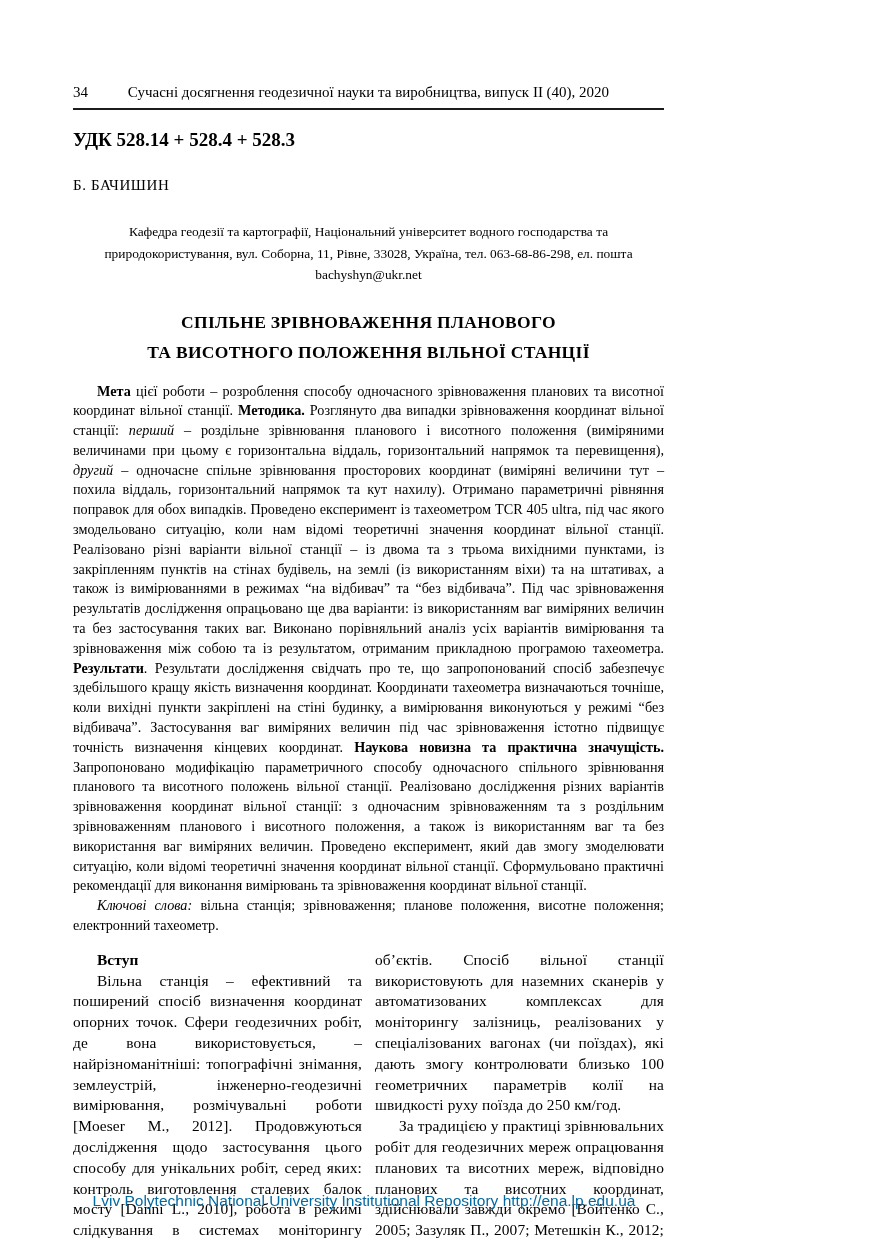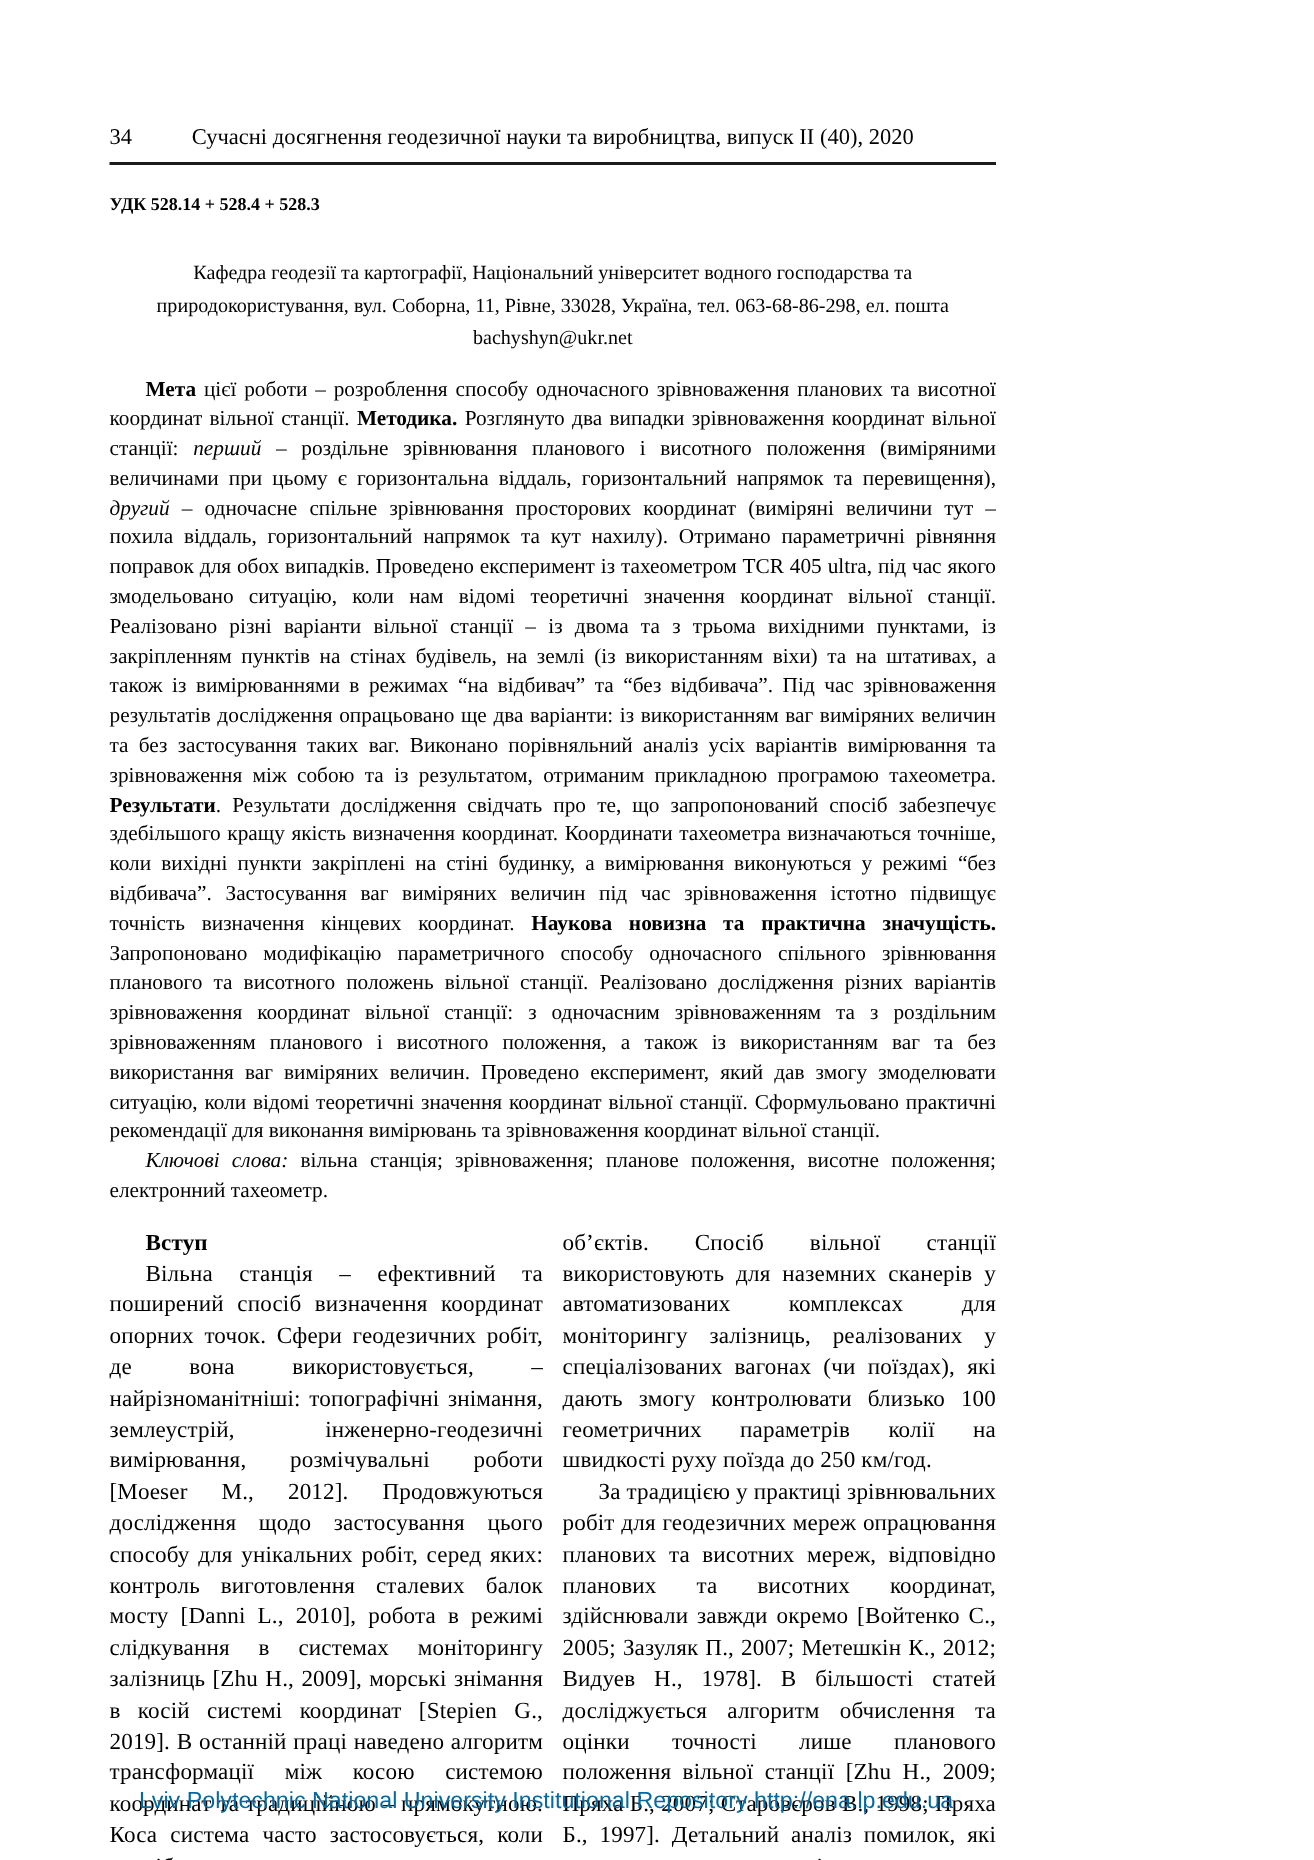--- a/index.html
+++ b/index.html
@@ -28,21 +28,21 @@
     left: 0;
     top: 0;
   }
   .journal {
     display: block;
     text-align: center;
   }
   .udc {
     margin-top: 19px;
     font-weight: bold;
-    font-size: 12px;
+    font-size: 19px;
     font-family: Liberation Serif, serif;
   }
   .author {
     margin-top: 26px;
     font-size: 15px;
     letter-spacing: 0.6px;
   }
   .affiliation {
     margin-top: 27px;
     font-size: 13.4px;
@@ -102,23 +102,28 @@
 <div class="page">
   <div class="content">
 
     <div class="header">
       <span class="page-num">34</span>
       <span class="journal">Сучасні досягнення геодезичної науки та виробництва, випуск ІІ (40), 2020</span>
     </div>
 
     <div class="udc">УДК 528.14 + 528.4 + 528.3</div>
 
+    <div class="author">Б. БАЧИШИН</div>
 
     <div class="affiliation">Кафедра геодезії та картографії, Національний університет водного господарства та природокористування, вул. Соборна, 11, Рівне, 33028, Україна, тел. 063-68-86-298, ел. пошта bachyshyn@ukr.net</div>
 
+    <h1 class="title">
+      <span style="display:block">СПІЛЬНЕ ЗРІВНОВАЖЕННЯ ПЛАНОВОГО</span>
+      <span style="display:block">ТА ВИСОТНОГО ПОЛОЖЕННЯ ВІЛЬНОЇ СТАНЦІЇ</span>
+    </h1>
 
     <p class="abstract"><span class="bold">Мета</span><span> цієї роботи – розроблення способу одночасного зрівноваження планових та висотної координат вільної станції. </span><span class="bold">Методика.</span><span> Розглянуто два випадки зрівноваження координат вільної станції: </span><span class="italic">перший</span><span> – роздільне зрівнювання планового і висотного положення (виміряними величинами при цьому є горизонтальна віддаль, горизонтальний напрямок та перевищення), </span><span class="italic">другий</span><span> – одночасне спільне зрівнювання просторових координат (виміряні величини тут – похила віддаль, горизонтальний напрямок та кут нахилу). Отримано параметричні рівняння поправок для обох випадків. Проведено експеримент із тахеометром TCR 405 ultra, під час якого змодельовано ситуацію, коли нам відомі теоретичні значення координат вільної станції. Реалізовано різні варіанти вільної станції – із двома та з трьома вихідними пунктами, із закріпленням пунктів на стінах будівель, на землі (із використанням віхи) та на штативах, а також із вимірюваннями в режимах “на відбивач” та “без відбивача”. Під час зрівноваження результатів дослідження опрацьовано ще два варіанти: із використанням ваг виміряних величин та без застосування таких ваг. Виконано порівняльний аналіз усіх варіантів вимірювання та зрівноваження між собою та із результатом, отриманим прикладною програмою тахеометра. </span><span class="bold">Результати</span><span>. Результати дослідження свідчать про те, що запропонований спосіб забезпечує здебільшого кращу якість визначення координат. Координати тахеометра визначаються точніше, коли вихідні пункти закріплені на стіні будинку, а вимірювання виконуються у режимі “без відбивача”. Застосування ваг виміряних величин під час зрівноваження істотно підвищує точність визначення кінцевих координат. </span><span class="bold">Наукова новизна та практична значущість.</span><span> Запропоновано модифікацію параметричного способу одночасного спільного зрівнювання планового та висотного положень вільної станції. Реалізовано дослідження різних варіантів зрівноваження координат вільної станції: з одночасним зрівноваженням та з роздільним зрівноваженням планового і висотного положення, а також із використанням ваг та без використання ваг виміряних величин. Проведено експеримент, який дав змогу змоделювати ситуацію, коли відомі теоретичні значення координат вільної станції. Сформульовано практичні рекомендації для виконання вимірювань та зрівноваження координат вільної станції.</span></p>
 
     <p class="keywords"><span class="italic">Ключові слова:</span><span> вільна станція; зрівноваження; планове положення, висотне положення; електронний тахеометр.</span></p>
 
     <div class="columns">
       <div class="col">
         <p class="col-heading">Вступ</p>
         <p>Вільна станція – ефективний та поширений спосіб визначення координат опорних точок. Сфери геодезичних робіт, де вона використовується, – найрізноманітніші: топографічні знімання, землеустрій, інженерно-геодезичні вимірювання, розмічувальні роботи [Moeser M., 2012]. Продовжуються дослідження щодо застосування цього способу для унікальних робіт, серед яких: контроль виготовлення сталевих балок мосту [Danni L., 2010], робота в режимі слідкування в системах моніторингу залізниць [Zhu H., 2009], морські знімання в косій системі координат [Stepien G., 2019]. В останній праці наведено алгоритм трансформації між косою системою координат та традиційною – прямокутною. Коса система часто застосовується, коли потрібно описати просторове положення складних за формою промислових</p>
       </div>

